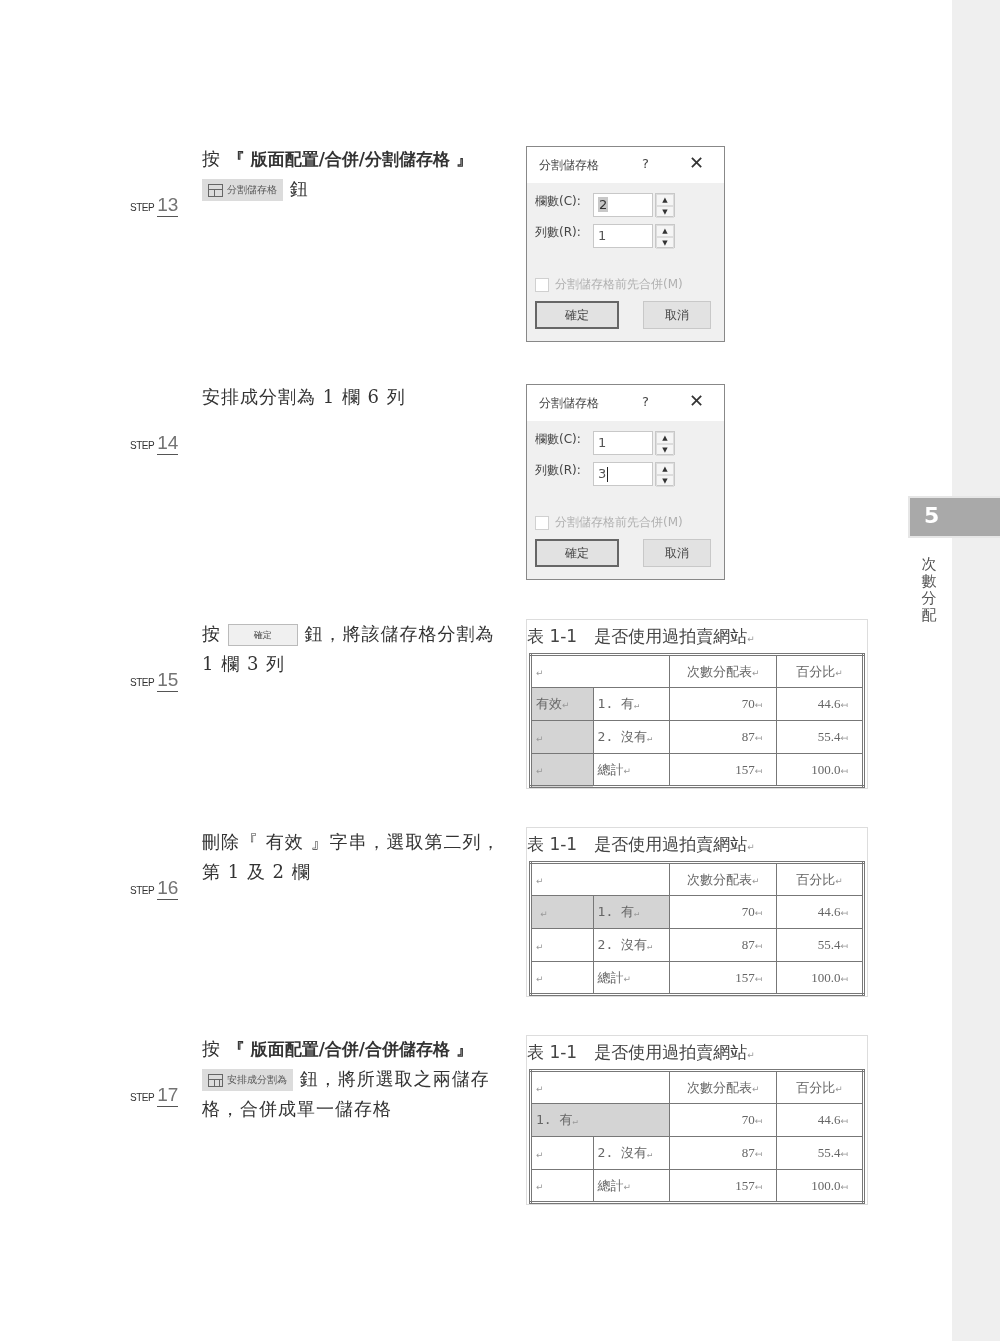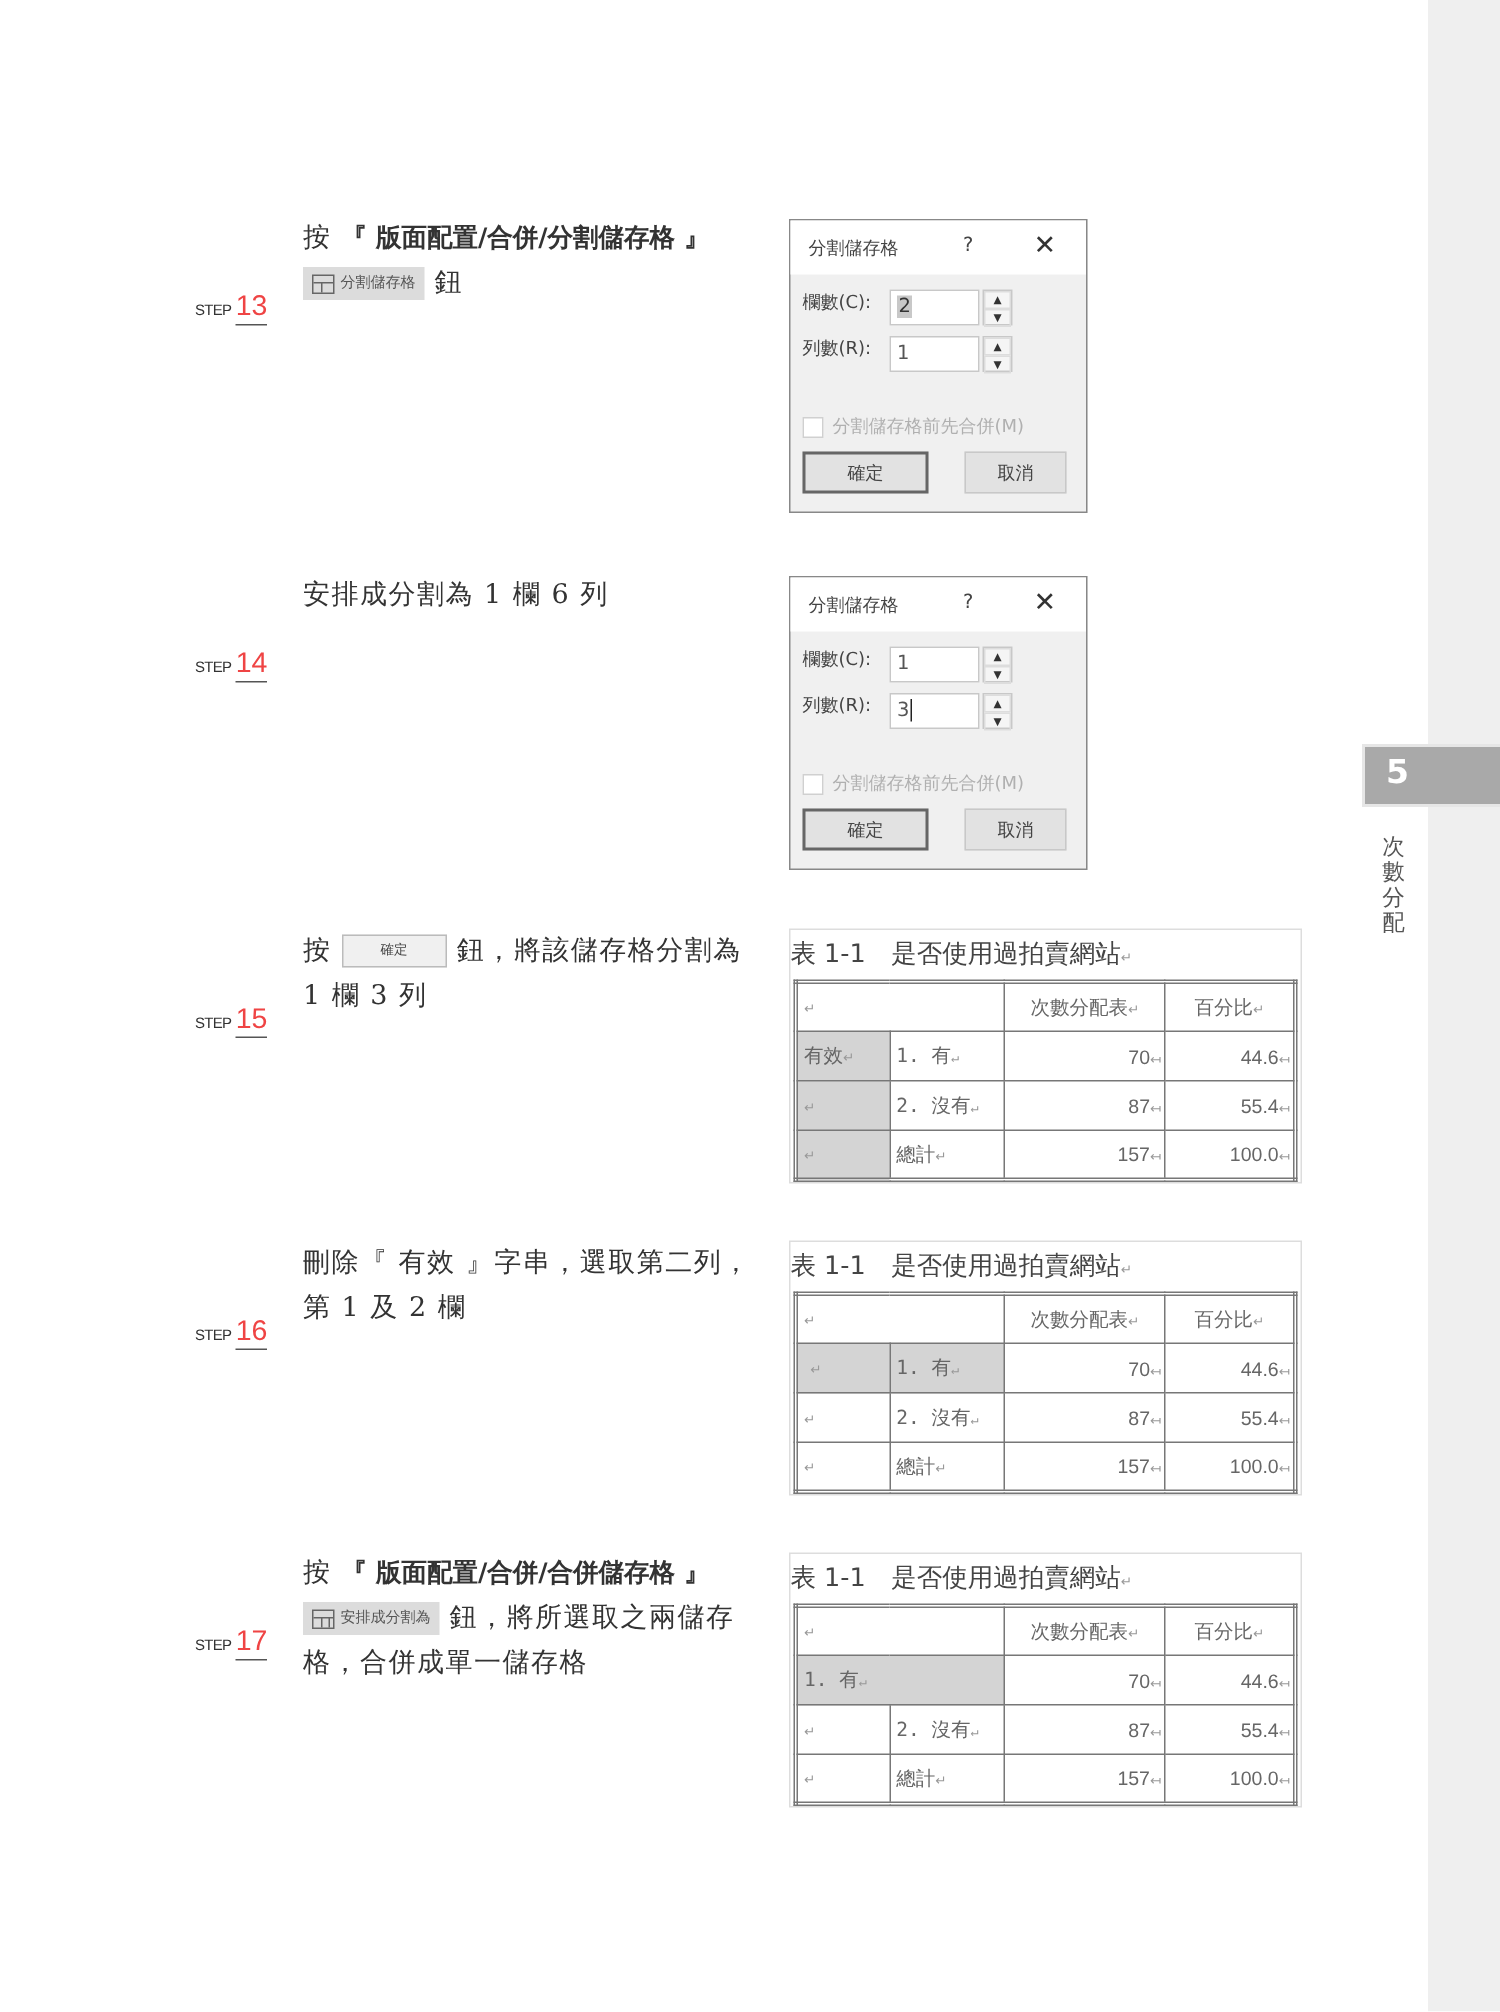--- a/index.html
+++ b/index.html
@@ -11,21 +11,21 @@
   .chapter-tab { position: absolute; left: 908px; top: 496px; width: 92px; height: 42px; background: #a9a9a9; border: 2px solid #e6e6e6; border-right: none; }
   .chapter-num { position: absolute; left: 14px; top: 5px; font-family: "DejaVu Sans", sans-serif; font-weight: bold; font-size: 22px; color: #fff; }
   .chapter-title { position: absolute; left: 918px; top: 556px; width: 22px; font-family: "DejaVu Sans", sans-serif; font-size: 15px; color: #555; line-height: 17px; text-align: center; }
   .chapter-title span { display: block; }
   .page-num { position: absolute; left: 897px; top: 1349px; font-family: "DejaVu Sans", sans-serif; font-weight: bold; font-size: 18px; color: #222; }
 
   
   .step { position: absolute; left: 130px; width: 370px; }
   .step-label { position: absolute; left: 0; top: 0; display: flex; align-items: baseline; margin-top: 48px; }
   .step-word { font-family: "Liberation Sans", sans-serif; font-size: 10px; color: #333; letter-spacing: -0.5px; margin-right: 3px; }
-  .step-num { font-family: "Liberation Sans", sans-serif; font-size: 19px; color: #ef4444; border-bottom: 1px solid #555; line-height: 20px; padding-bottom: 1px; }
+  .step-num { font-family: "Liberation Sans", sans-serif; font-size: 19px; color: #737373; border-bottom: 1px solid #555; line-height: 20px; padding-bottom: 1px; }
   .step-text { position: absolute; left: 72px; top: -3px; width: 300px; font-size: 18px; line-height: 30px; color: #333; letter-spacing: 1px; }
   .bold-sans { font-family: "DejaVu Sans", sans-serif; font-weight: bold; font-size: 17px; letter-spacing: 0; }
   .inline-btn { display: inline-flex; align-items: center; gap: 4px; background: #dcdcdc; padding: 0 6px; height: 22px; font-family: "DejaVu Sans", sans-serif; font-size: 10px; color: #555; vertical-align: middle; letter-spacing: 0; }
   .inline-btn .ico { width: 15px; height: 13px; border: 1.5px solid #666; position: relative; }
   .ico-split::before { content: ""; position: absolute; left: 0; right: 0; top: 4px; border-top: 1.5px solid #666; }
   .ico-split::after { content: ""; position: absolute; top: 4px; bottom: 0; left: 5px; border-left: 1.5px solid #666; }
   .ico-merge::before { content: ""; position: absolute; left: 0; right: 0; top: 4px; border-top: 1.5px solid #666; }
   .ico-merge::after { content: ""; position: absolute; top: 4px; bottom: 0; left: 5px; width: 4px; border-left: 1.5px solid #666; border-right: 1.5px solid #666; }
   .ok-inline { display: inline-block; width: 70px; height: 22px; background: #f0f0f0; border: 1px solid #bbb; font-family: "DejaVu Sans", sans-serif; font-size: 9px; text-align: center; line-height: 20px; color: #444; vertical-align: middle; letter-spacing: 0; }
 
@@ -47,21 +47,21 @@
   .dlg-btn { position: absolute; top: 154px; height: 28px; width: 84px; font-size: 12px; text-align: center; line-height: 26px; color: #444; background: #e2e2e2; border: 1px solid #c8c8c8; }
   .dlg-btn.ok { left: 8px; border: 2px solid #666; line-height: 24px; }
   .dlg-btn.cancel { left: 116px; width: 68px; }
 
   
   .tbl-shot { position: absolute; left: 526px; width: 342px; height: 170px; background: #fff; border: 1px solid #ddd; font-family: "DejaVu Sans", sans-serif; color: #555; }
   .tbl-caption { height: 33px; text-align: left; font-size: 17px; line-height: 32px; color: #444; }
   .tbl-caption .mk { font-size: 9px; color: #999; }
   .tbl { position: absolute; left: 2px; top: 33px; width: 336px; border-collapse: collapse; border: 3px double #777; }
   .tbl td { border: 1px solid #777; height: 33px; font-size: 13px; padding: 0 4px; color: #666; white-space: nowrap; }
-  .tbl td.num { text-align: right; font-family: Liberation Sans, sans-serif; font-size: 13px; padding-right: 2px; }
+  .tbl td.num { text-align: right; font-family: Liberation Serif, serif; font-size: 13px; padding-right: 14px; }
   .tbl td.hdr { text-align: center; }
   .tbl td.gray { background: #d4d4d4; }
   .tbl td.mono { font-family: "DejaVu Sans Mono", monospace; }
   .pm { font-size: 9px; color: #999; }
 </style>
 </head>
 <body>
 
 <div class="side-strip"></div>
 <div class="chapter-tab">

